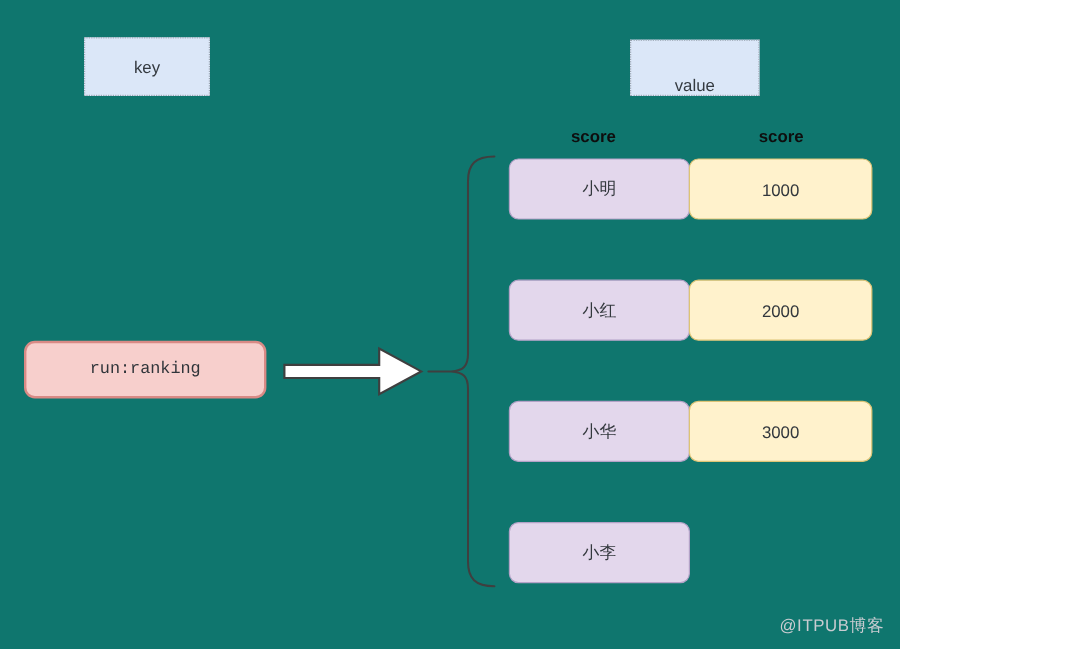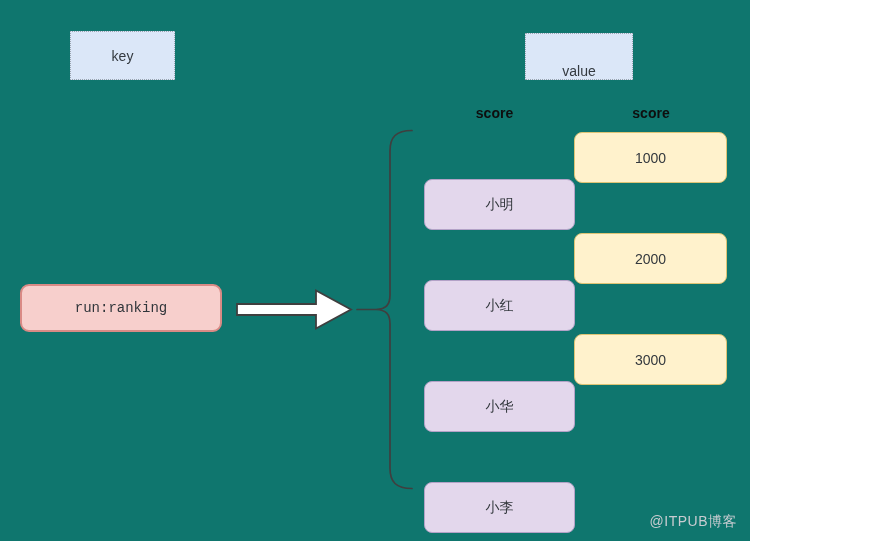--- a/index.html
+++ b/index.html
@@ -66,21 +66,20 @@
     justify-content: center;
     font-size: 14px;
     color: #33383d;
     border-radius: 8px;
     box-sizing: border-box;
   }
   .cell.member {
     left: 424px; width: 151px;
     background: #e3d7ec;
     border: 1.5px solid #b3a2c7;
-    margin-top: 47px;
   }
   .cell.score {
     left: 574px; width: 153px;
     background: #fff2cc;
     border: 1.5px solid #ddc475;
   }
   .row-0 { top: 132px; }
   .row-1 { top: 233px; }
   .row-2 { top: 334px; }
   .row-3 { top: 435px; }

